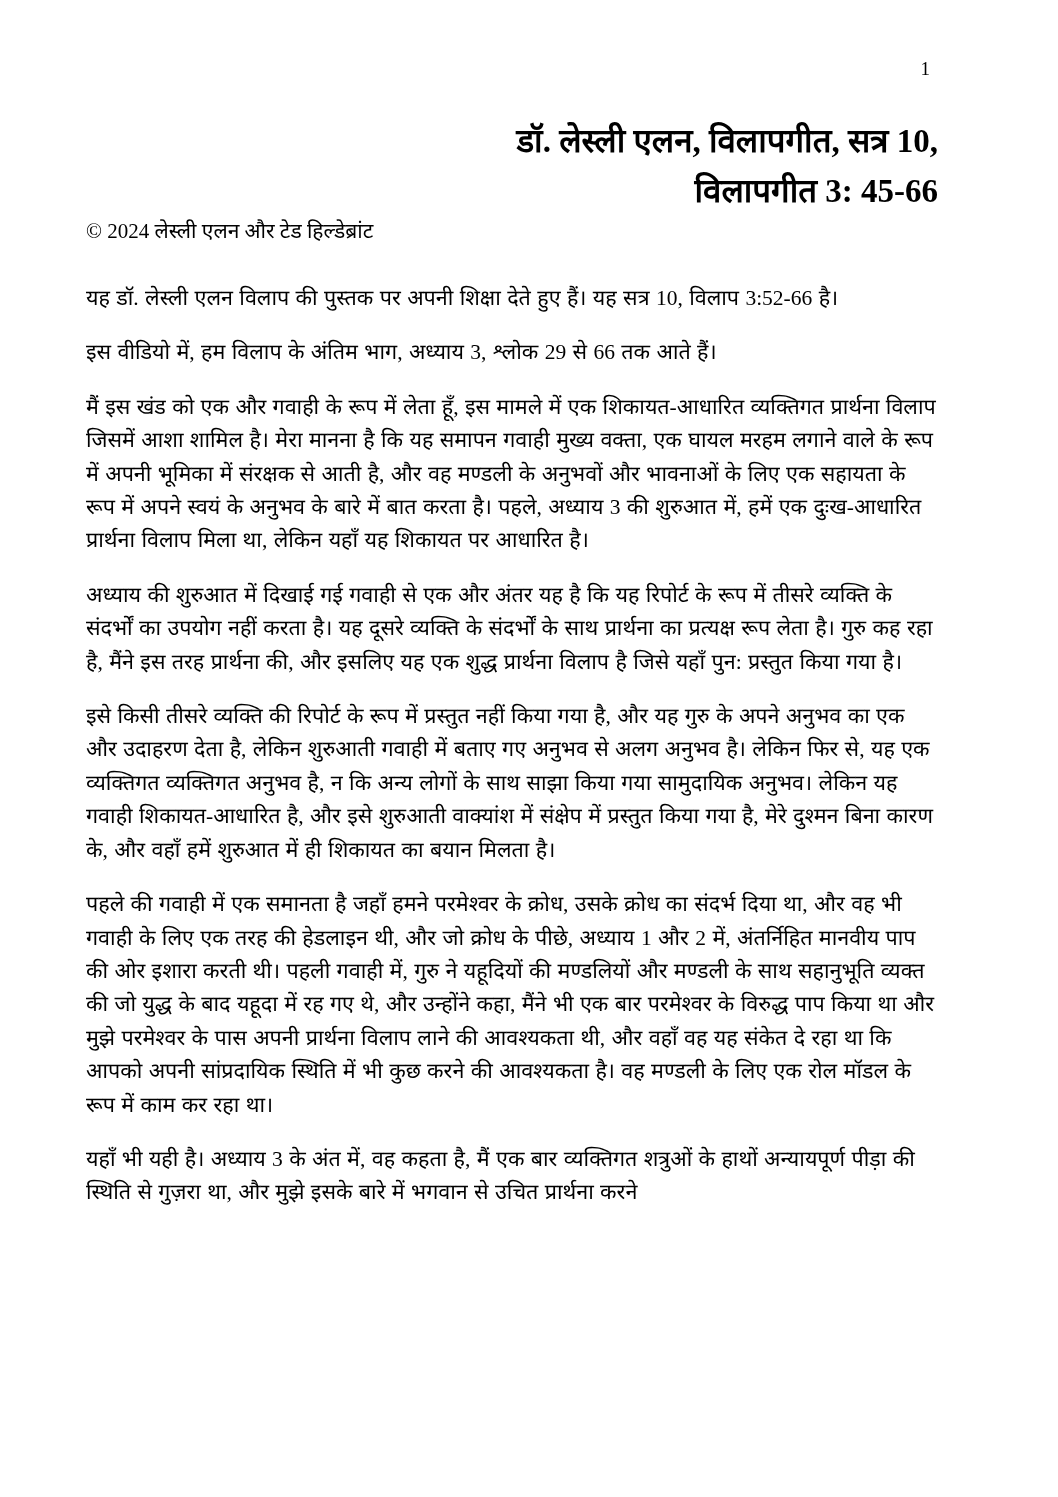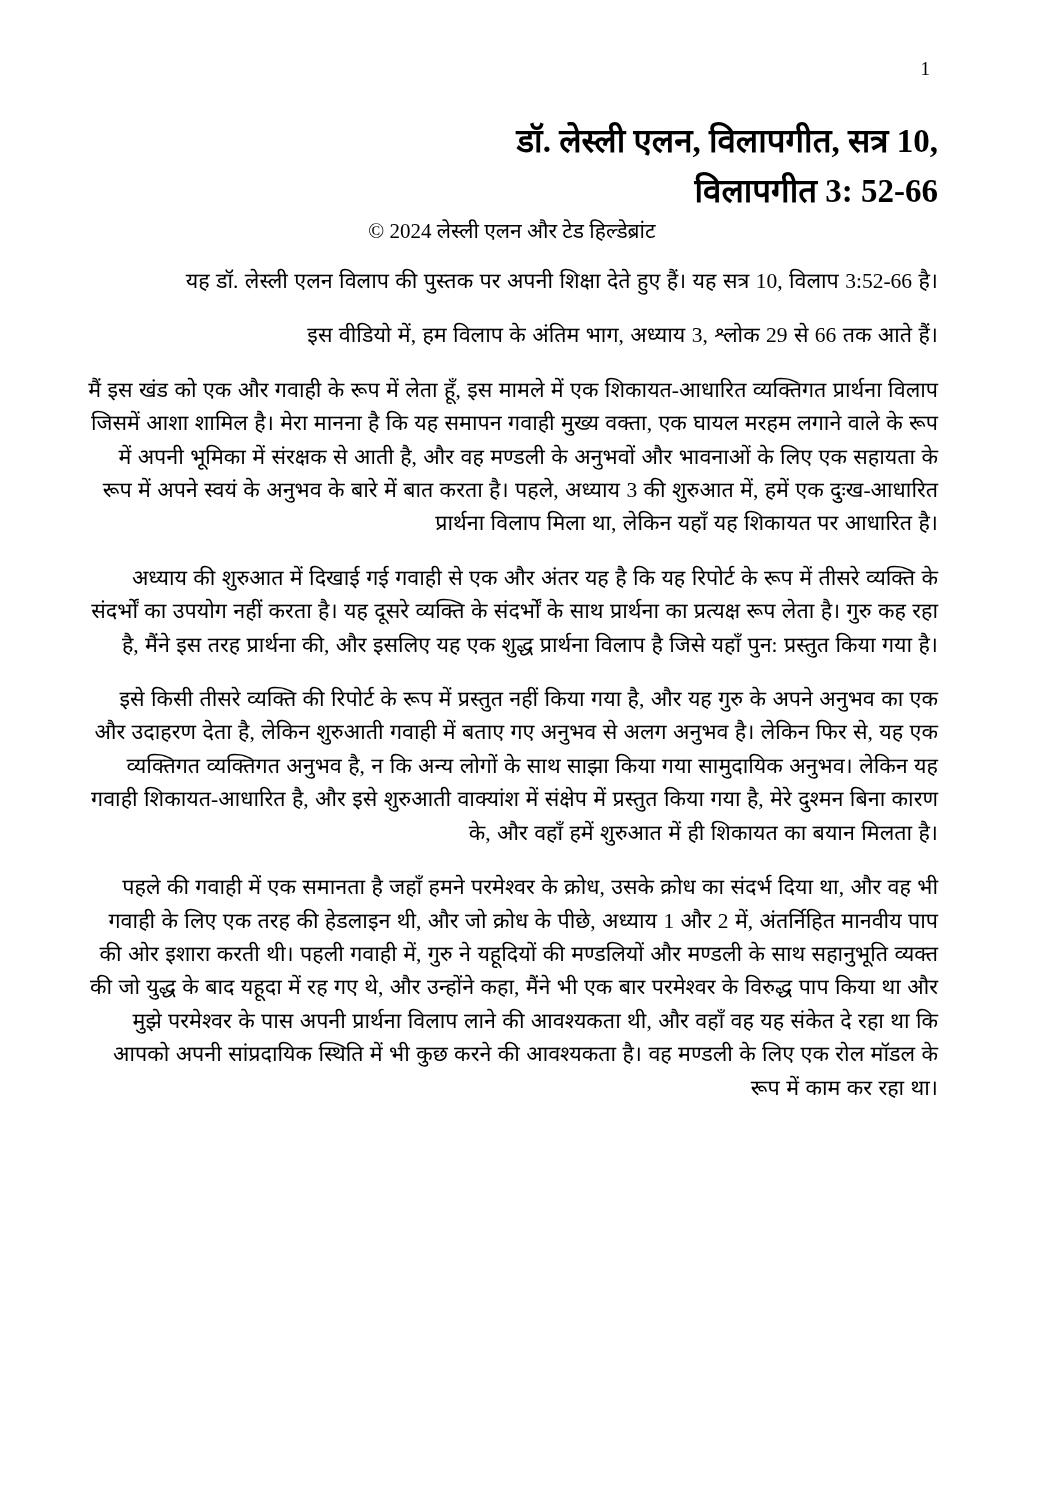--- a/index.html
+++ b/index.html
@@ -35,47 +35,48 @@
   }
   .title {
     margin: 0;
     text-align: right;
     font-size: 33px;
     line-height: 50px;
     font-weight: bold;
     letter-spacing: 0;
   }
   .copyright {
-    text-align: center;
+    text-align: left;
     font-size: 21px;
     line-height: 31px;
-    margin: 0 0 18px 0;
+    margin: 0 0 35px 0;
   }
   .para {
     font-size: 21.5px;
     line-height: 33.4px;
     margin: 0 0 21px 0;
-    text-align: right;
+    text-align: left;
     word-spacing: 1px;
   }
 </style>
 </head>
 <body>
 
 <div class="page">
   <div class="page-number">1</div>
 
   <div class="content">
     <h1 class="title">
       <span>डॉ. लेस्ली एलन, विलापगीत, सत्र 10,</span><br>
-      <span>विलापगीत 3: 52-66</span>
+      <span>विलापगीत 3: 45-66</span>
     </h1>
 
     <div class="copyright">© 2024 लेस्ली एलन और टेड हिल्डेब्रांट</div>
 
     <p class="para">यह डॉ. लेस्ली एलन विलाप की पुस्तक पर अपनी शिक्षा देते हुए हैं। यह सत्र 10, विलाप 3:52-66 है।</p>
     <p class="para">इस वीडियो में, हम विलाप के अंतिम भाग, अध्याय 3, श्लोक 29 से 66 तक आते हैं।</p>
     <p class="para">मैं इस खंड को एक और गवाही के रूप में लेता हूँ, इस मामले में एक शिकायत-आधारित व्यक्तिगत प्रार्थना विलाप जिसमें आशा शामिल है। मेरा मानना है कि यह समापन गवाही मुख्य वक्ता, एक घायल मरहम लगाने वाले के रूप में अपनी भूमिका में संरक्षक से आती है, और वह मण्डली के अनुभवों और भावनाओं के लिए एक सहायता के रूप में अपने स्वयं के अनुभव के बारे में बात करता है। पहले, अध्याय 3 की शुरुआत में, हमें एक दुःख-आधारित प्रार्थना विलाप मिला था, लेकिन यहाँ यह शिकायत पर आधारित है।</p>
     <p class="para">अध्याय की शुरुआत में दिखाई गई गवाही से एक और अंतर यह है कि यह रिपोर्ट के रूप में तीसरे व्यक्ति के संदर्भों का उपयोग नहीं करता है। यह दूसरे व्यक्ति के संदर्भों के साथ प्रार्थना का प्रत्यक्ष रूप लेता है। गुरु कह रहा है, मैंने इस तरह प्रार्थना की, और इसलिए यह एक शुद्ध प्रार्थना विलाप है जिसे यहाँ पुन: प्रस्तुत किया गया है।</p>
     <p class="para">इसे किसी तीसरे व्यक्ति की रिपोर्ट के रूप में प्रस्तुत नहीं किया गया है, और यह गुरु के अपने अनुभव का एक और उदाहरण देता है, लेकिन शुरुआती गवाही में बताए गए अनुभव से अलग अनुभव है। लेकिन फिर से, यह एक व्यक्तिगत व्यक्तिगत अनुभव है, न कि अन्य लोगों के साथ साझा किया गया सामुदायिक अनुभव। लेकिन यह गवाही शिकायत-आधारित है, और इसे शुरुआती वाक्यांश में संक्षेप में प्रस्तुत किया गया है, मेरे दुश्मन बिना कारण के, और वहाँ हमें शुरुआत में ही शिकायत का बयान मिलता है।</p>
     <p class="para">पहले की गवाही में एक समानता है जहाँ हमने परमेश्वर के क्रोध, उसके क्रोध का संदर्भ दिया था, और वह भी गवाही के लिए एक तरह की हेडलाइन थी, और जो क्रोध के पीछे, अध्याय 1 और 2 में, अंतर्निहित मानवीय पाप की ओर इशारा करती थी। पहली गवाही में, गुरु ने यहूदियों की मण्डलियों और मण्डली के साथ सहानुभूति व्यक्त की जो युद्ध के बाद यहूदा में रह गए थे, और उन्होंने कहा, मैंने भी एक बार परमेश्वर के विरुद्ध पाप किया था और मुझे परमेश्वर के पास अपनी प्रार्थना विलाप लाने की आवश्यकता थी, और वहाँ वह यह संकेत दे रहा था कि आपको अपनी सांप्रदायिक स्थिति में भी कुछ करने की आवश्यकता है। वह मण्डली के लिए एक रोल मॉडल के रूप में काम कर रहा था।</p>
+    <p class="para">यहाँ भी यही है। अध्याय 3 के अंत में, वह कहता है, मैं एक बार व्यक्तिगत शत्रुओं के हाथों अन्यायपूर्ण पीड़ा की स्थिति से गुज़रा था, और मुझे इसके बारे में भगवान से उचित प्रार्थना करने</p>
   </div>
 </div>
 
 </body></html>

